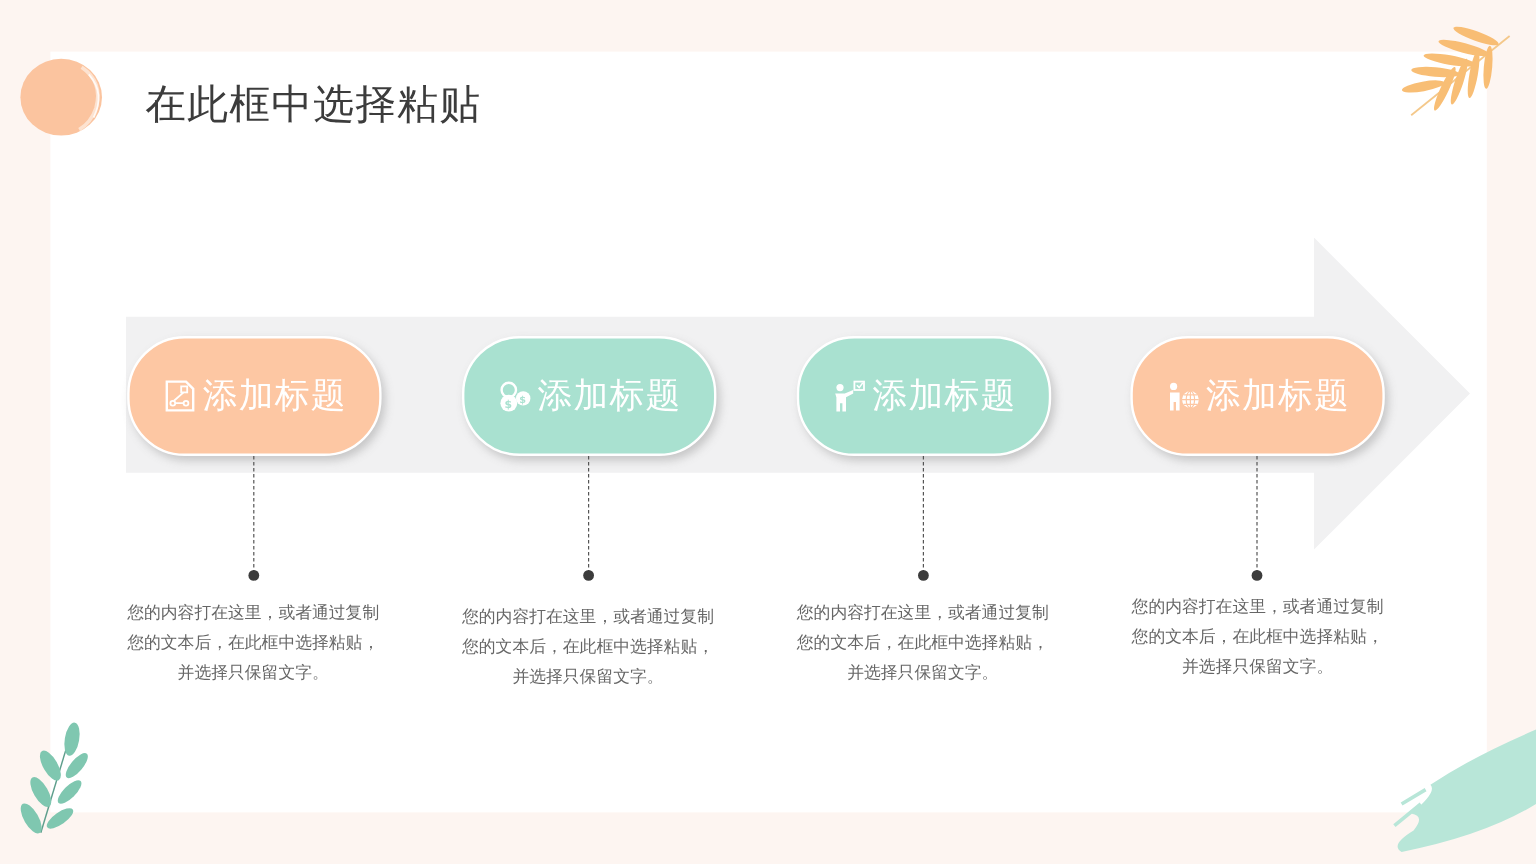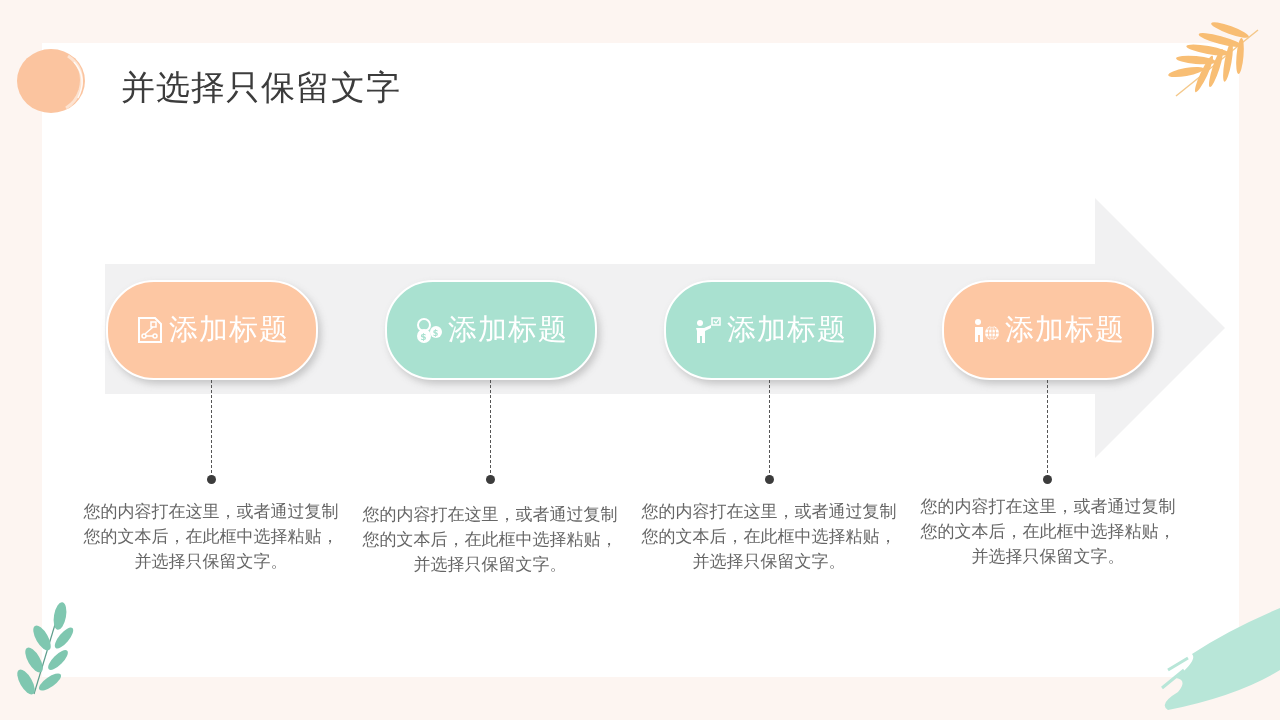--- a/index.html
+++ b/index.html
@@ -39,35 +39,35 @@
   .connector {
     position:absolute; left:105px; top:100px; width:0; height:98px;
     border-left:1.5px dashed #555;
   }
   .dot {
     position:absolute; left:101px; top:195px; width:9px; height:9px;
     border-radius:50%; background:#3c3c3c;
   }
   .desc {
     position:absolute; text-align:center; width:260px;
-    font-size:17px; line-height:25px; color:#666666;
+    font-size:14px; line-height:25px; color:#666666;
   }
 </style>
 </head>
 <body>
 
 <div class="panel"></div>
 
 <svg class="title-blob" viewBox="0 0 74 68">
   <ellipse cx="35" cy="35" rx="34" ry="32" fill="#fbc49f"></ellipse>
   <path d="M52 10 Q70 22 64 44 Q60 56 50 62" stroke="#fde3d1" stroke-width="3" fill="none"></path>
   <path d="M58 16 Q72 32 62 52" stroke="#ffffff" stroke-width="1.5" fill="none" opacity="0.8"></path>
 </svg>
 
-<div class="title">并选择只保留文字</div>
+<div class="title">在此框中选择粘贴</div>
 
 <svg class="leaf-tr" viewBox="0 0 96 84">
   <g fill="#f8b766" opacity="0.9">
     <path d="M90 12 L8 78" stroke="#f3c37f" stroke-width="1.5"></path>
     <ellipse cx="62" cy="12" rx="20" ry="4" transform="rotate(20 62 12)"></ellipse>
     <ellipse cx="52" cy="22" rx="22" ry="4" transform="rotate(15 52 22)"></ellipse>
     <ellipse cx="40" cy="32" rx="22" ry="4" transform="rotate(10 40 32)"></ellipse>
     <ellipse cx="28" cy="42" rx="20" ry="4" transform="rotate(5 28 42)"></ellipse>
     <ellipse cx="18" cy="54" rx="18" ry="4" transform="rotate(-10 18 54)"></ellipse>
     <ellipse cx="36" cy="56" rx="3.5" ry="20" transform="rotate(25 36 56)"></ellipse>

